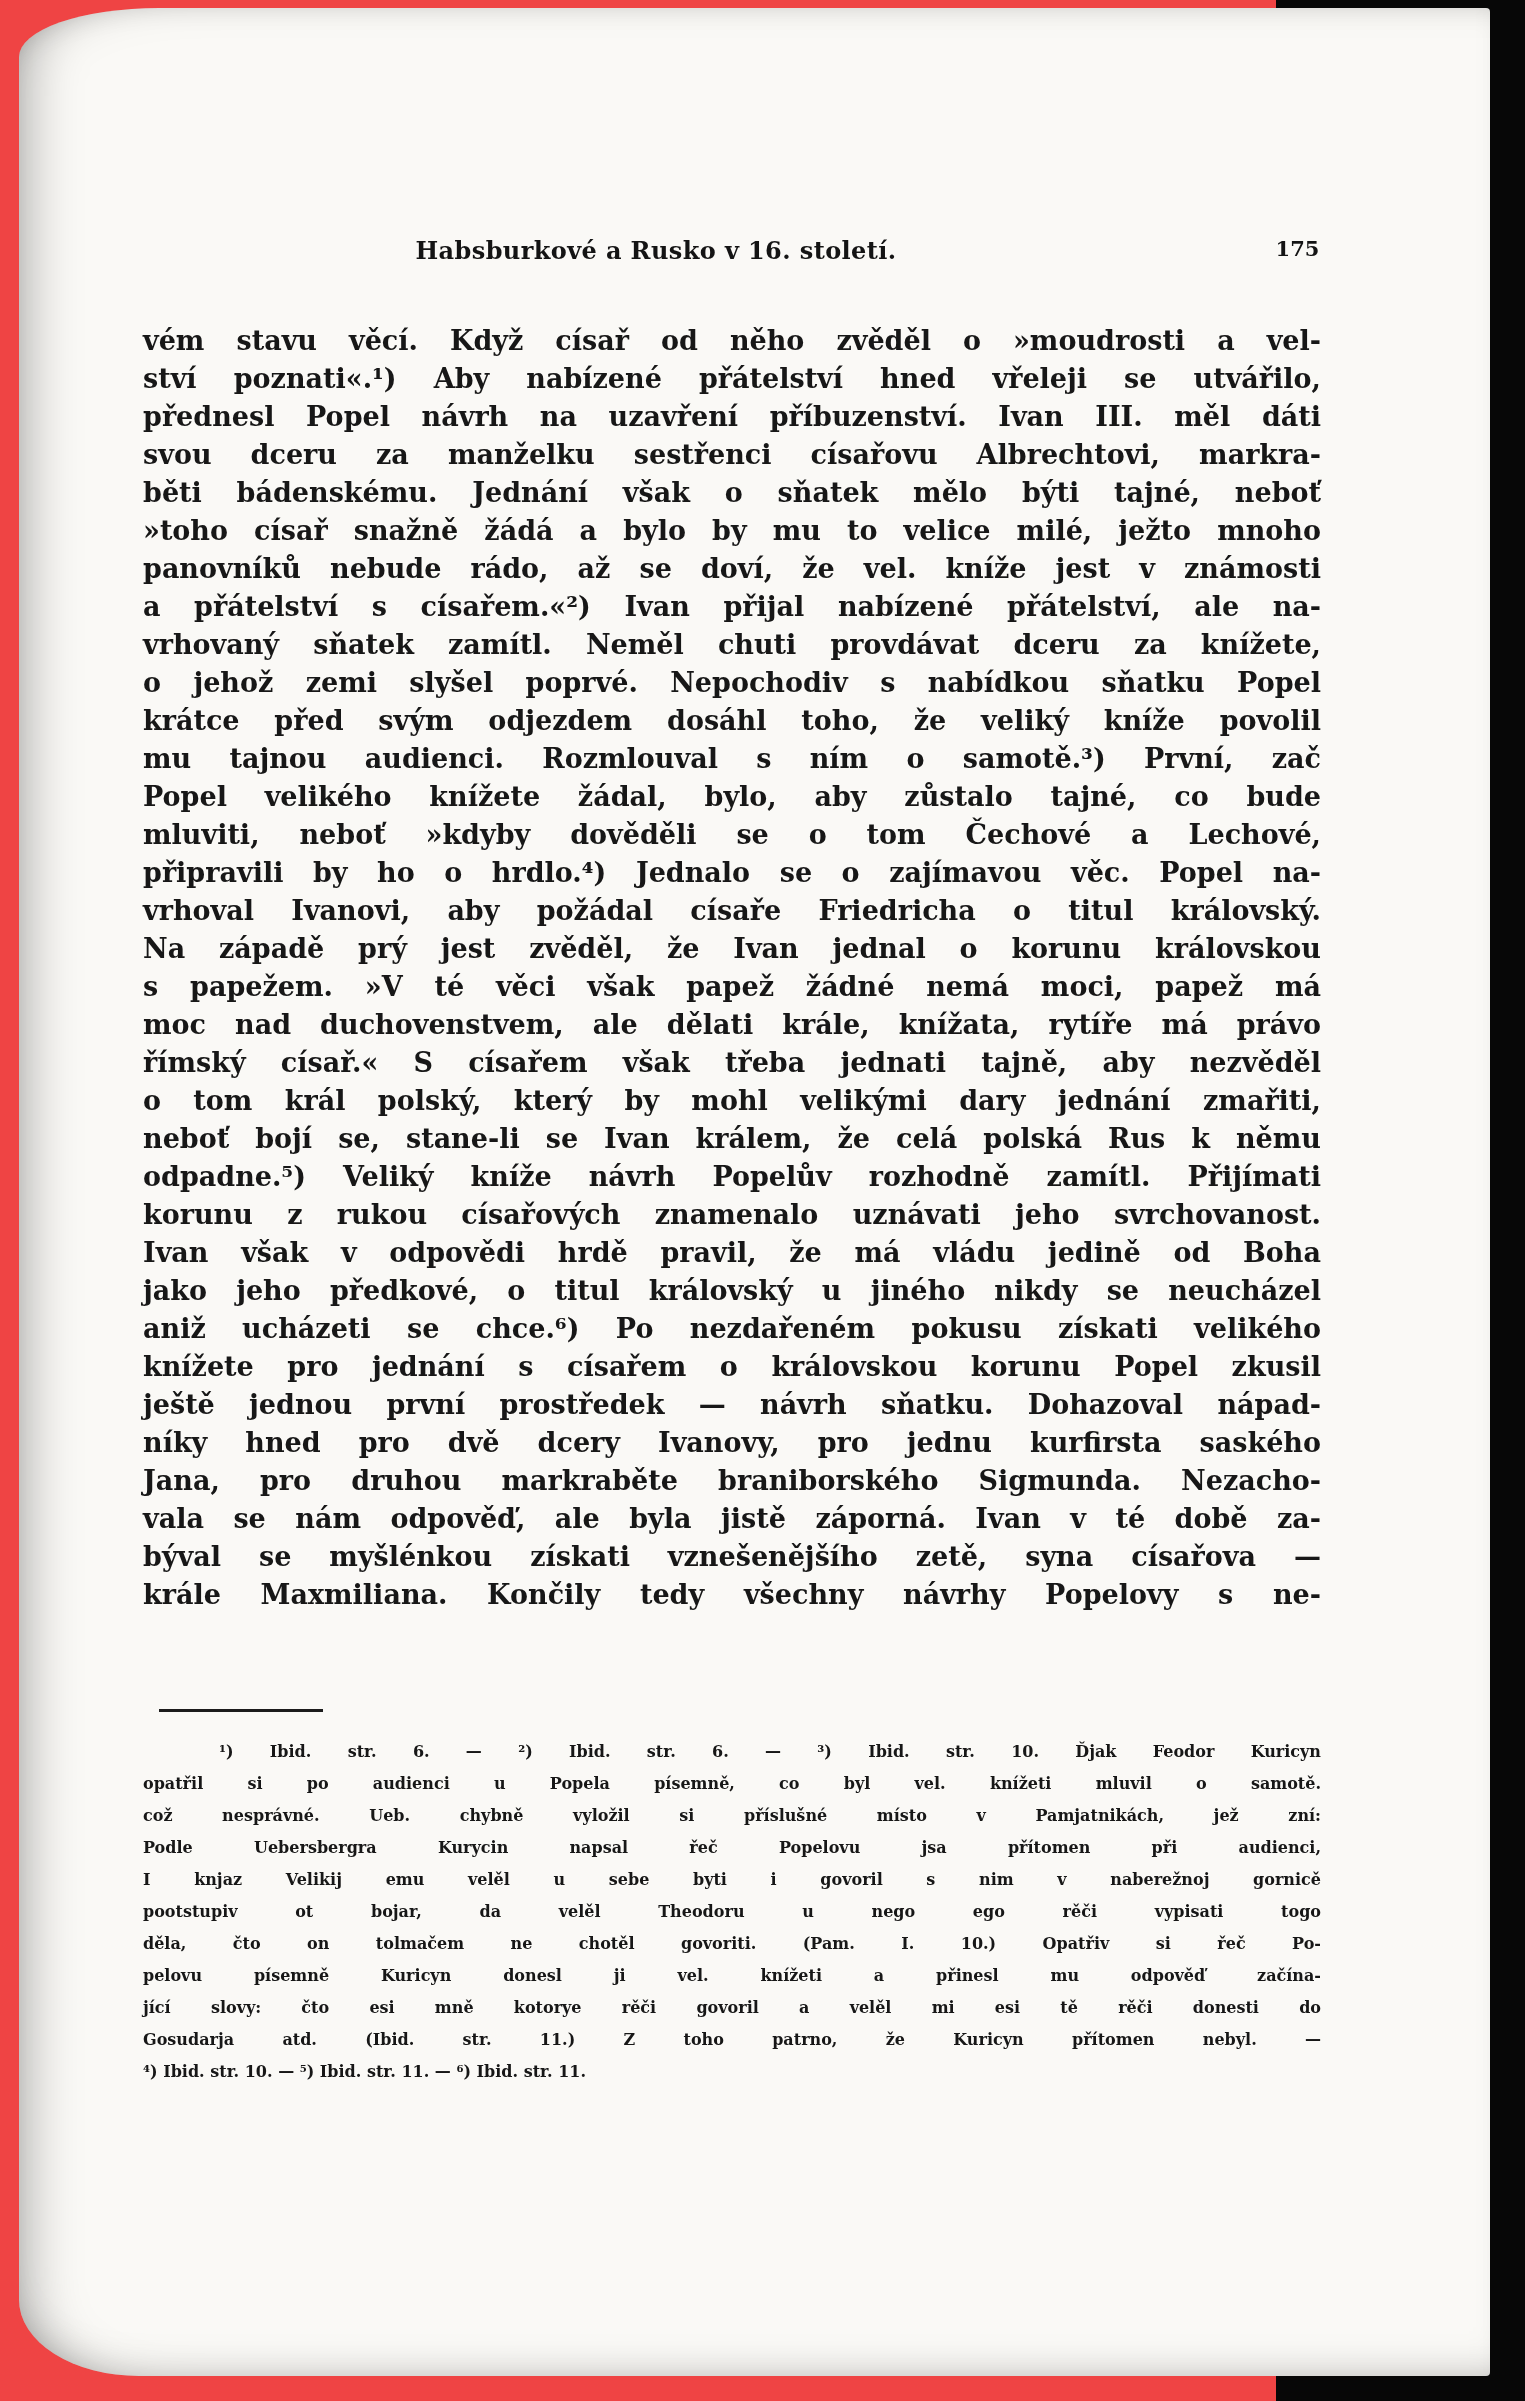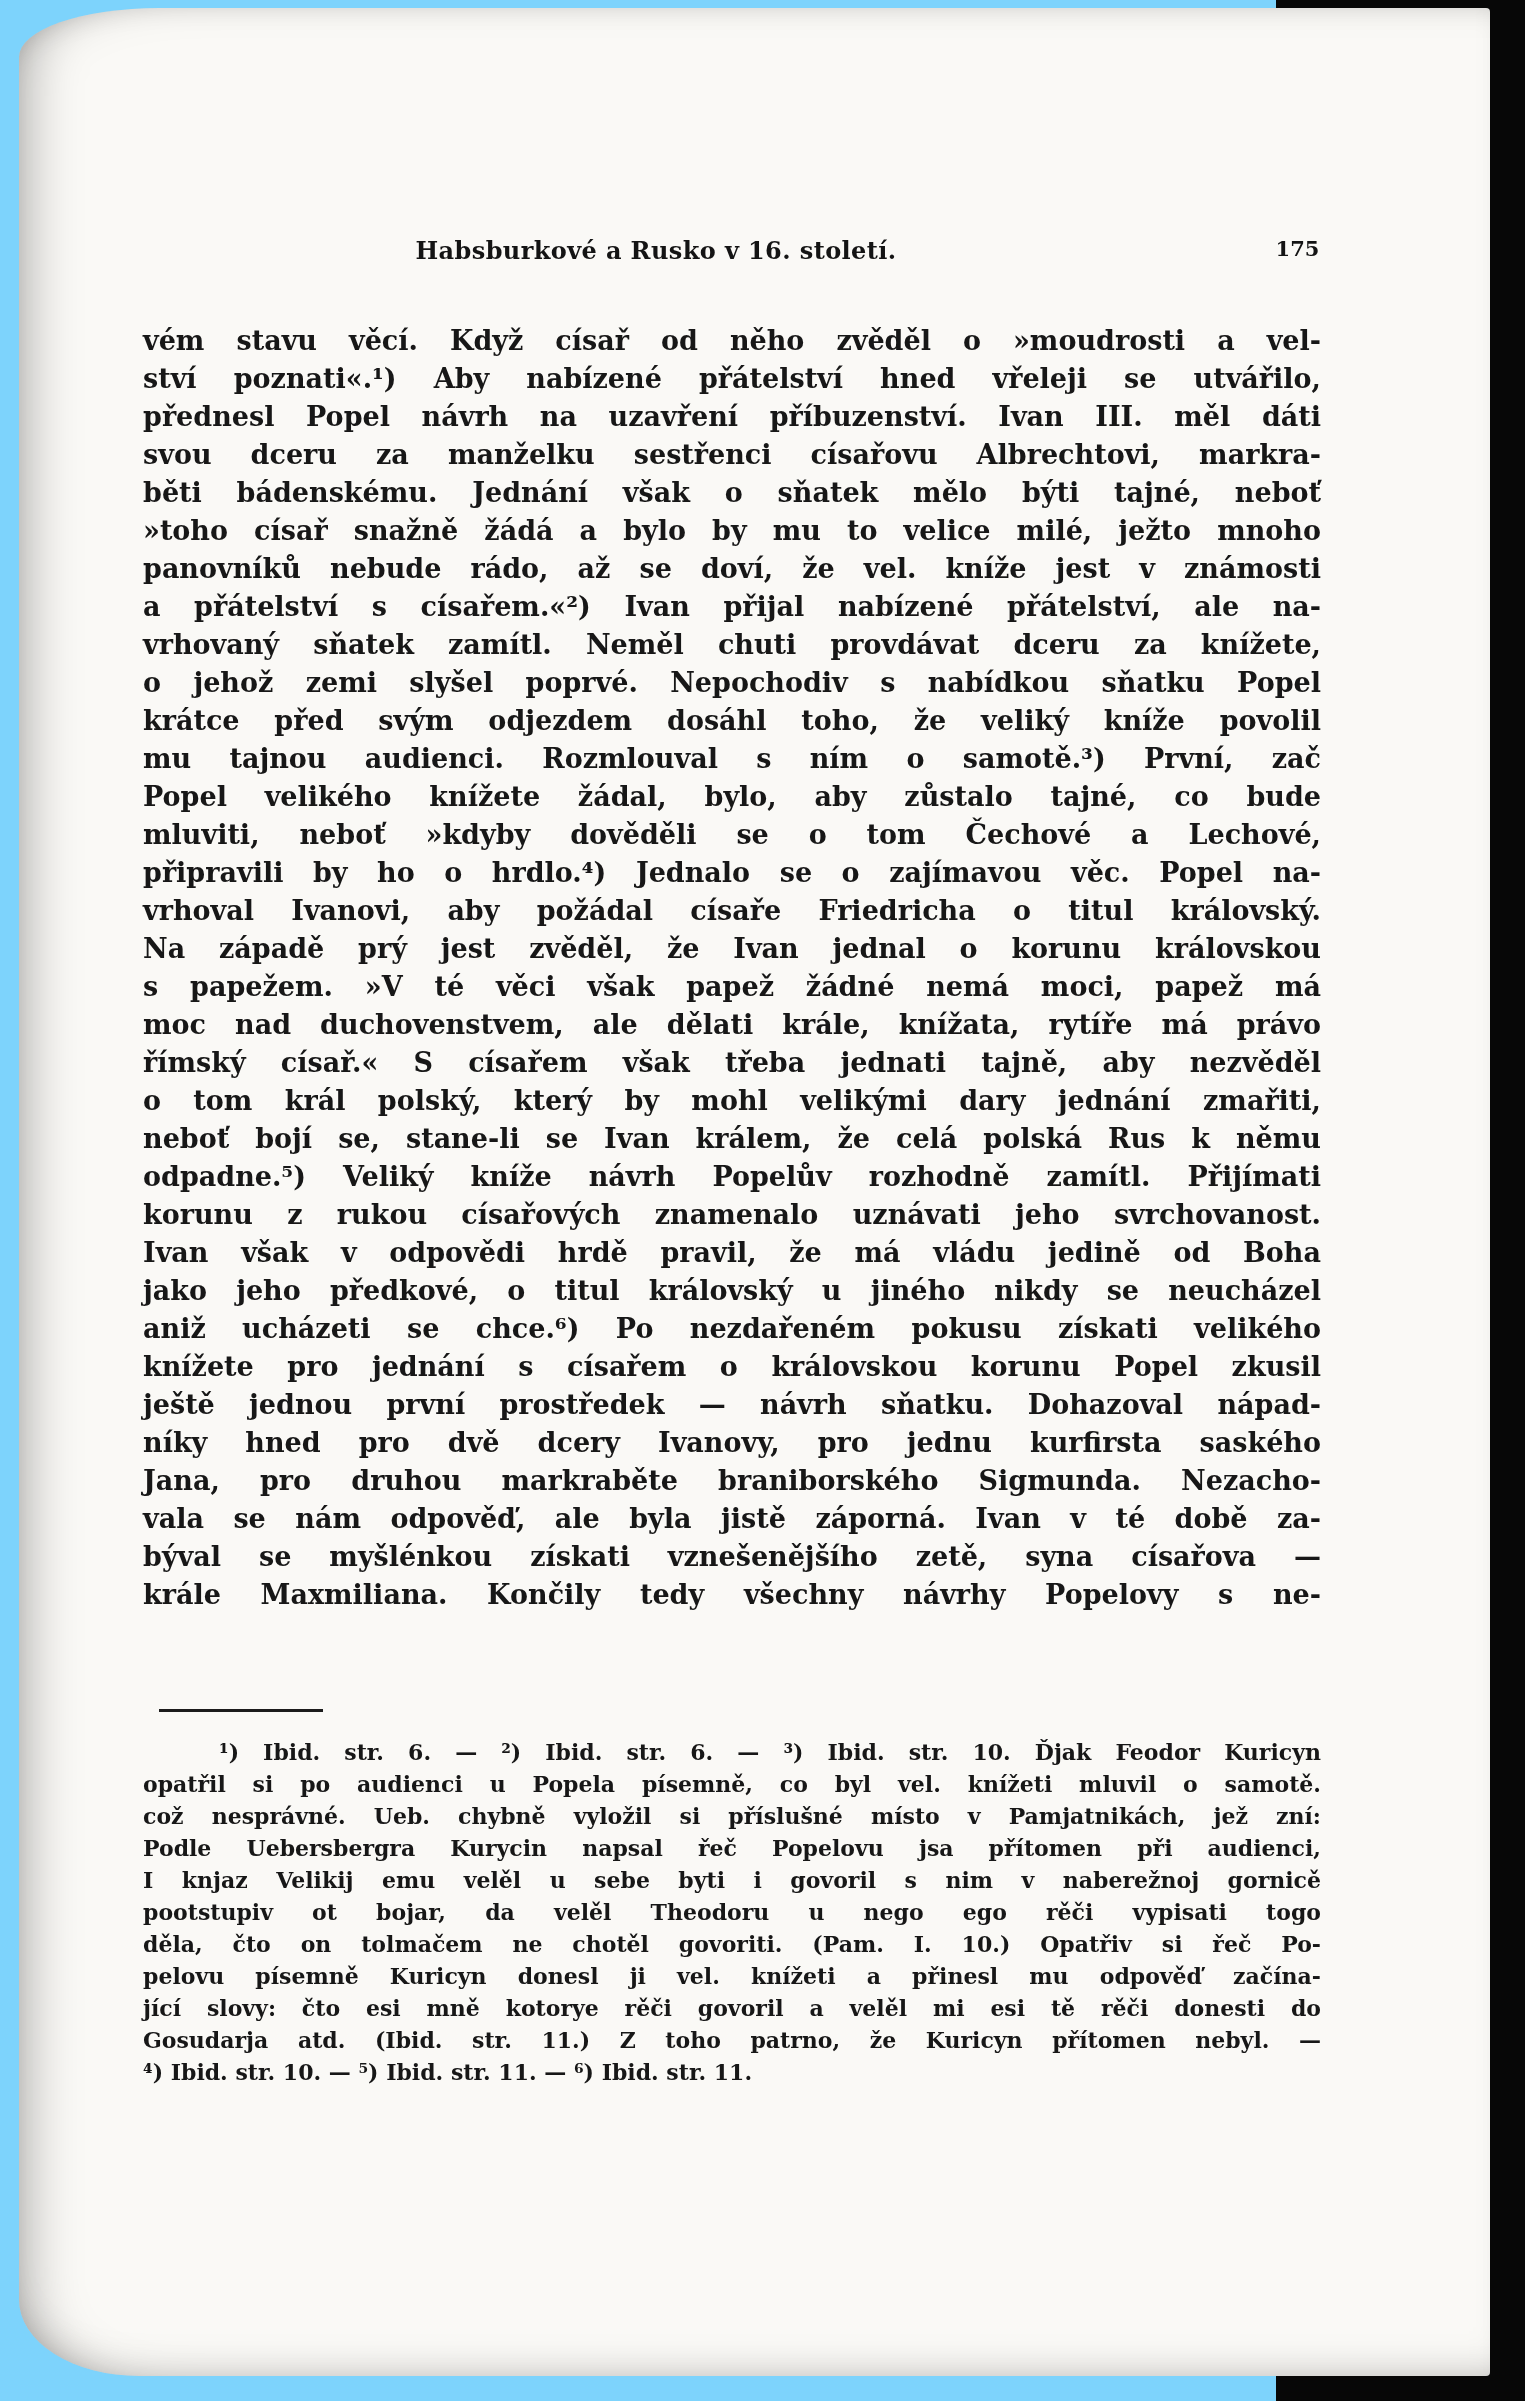--- a/index.html
+++ b/index.html
@@ -8,21 +8,21 @@
     width: 1525px;
     height: 2401px;
     background: #070707;
     overflow: hidden;
     font-family: "DejaVu Serif", serif;
   }
   .scan {
     position: relative;
     width: 1276px;
     height: 2401px;
-    background: #7dd3fc;
+    background: #ef4444;
   }
   .page {
     position: absolute;
     left: 19px;
     top: 8px;
     width: 1471px;
     height: 2368px;
     background: #faf9f6;
     border-radius: 140px 4px 4px 120px / 49px 4px 4px 76px;
     box-shadow:
@@ -83,21 +83,21 @@
   .footnotes {
     position: absolute;
     left: 124px;
     top: 1728px;
     width: 1178px;
     color: #171717;
   }
   .footnotes .tline {
     height: 32px;
     line-height: 32px;
-    font-size: 22px;
+    font-size: 16px;
     font-weight: bold;
     text-align: justify;
     text-align-last: justify;
   }
   .footnotes .tline:first-child { text-indent: 76px; }
   .footnotes .tline:last-child { text-align-last: left; }
   .ital { }
 </style>
 </head>
 <body>

